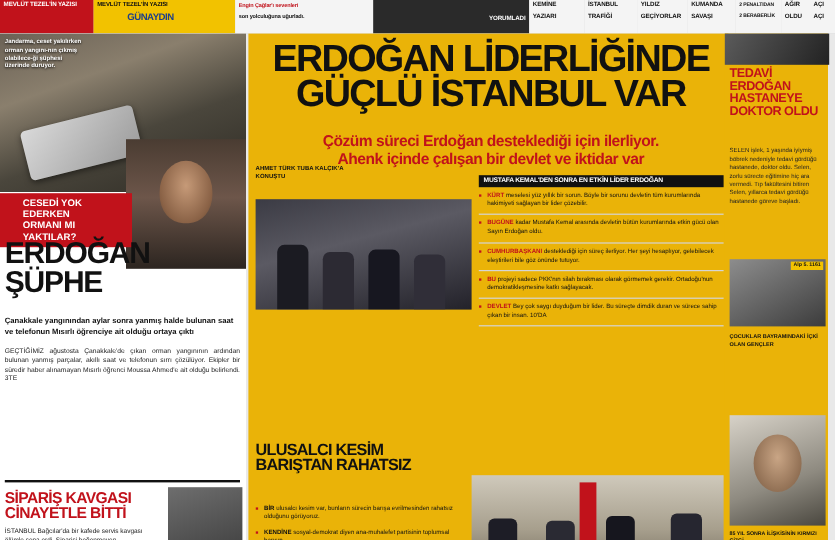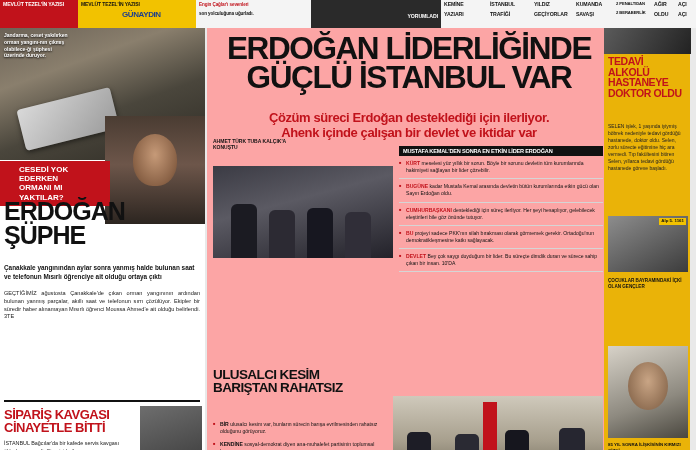--- a/index.html
+++ b/index.html
@@ -48,21 +48,21 @@
   .lc-body { position:absolute; left:4px; top:262px; width:196px; font-size:5.6px; color:#222;
     line-height:1.4; text-align:justify; }
   .lc-divider { position:absolute; left:4px; top:372px; width:196px; height:2px; background:#111; }
   .lc-head2 { position:absolute; left:4px; top:380px; width:120px; color:#c1121b;
     font-size:13px; font-weight:bold; line-height:1.0; letter-spacing:-0.5px; }
   .lc-body2 { position:absolute; left:4px; top:412px; width:130px; font-size:5.4px; color:#222; line-height:1.4; }
   .lc-thumb { position:absolute; left:140px; top:378px; width:62px; height:66px;
     background:linear-gradient(160deg,#6e6e6e,#3a3a3a); }
 
   
-  .centercol { position:absolute; left:207px; top:28px; width:400px; height:422px; background:#fca5a5; }
+  .centercol { position:absolute; left:207px; top:28px; width:400px; height:422px; background:#eab308; }
   .cc-title { position:absolute; left:6px; top:6px; width:392px; color:#111;
     font-size:31.5px; font-weight:bold; line-height:0.93; letter-spacing:-1.4px; text-align:center; }
   .cc-title .l2 { display:block; }
   .cc-deck { position:absolute; left:8px; top:80px; width:388px; text-align:center; }
   .cc-deck .d1 { font-size:7.6px; font-weight:bold; color:#111; line-height:1.3; }
   .cc-deck .d1 em { font-style:normal; color:#c1121b; }
   .cc-deck .d2 { margin-top:3px; font-size:13px; font-weight:bold; color:#c1121b;
     line-height:1.12; letter-spacing:-0.4px; }
   .cc-photo { position:absolute; left:6px; top:138px; width:180px; height:92px;
     background:linear-gradient(165deg,#3b3b44 0%,#5b5a63 40%,#23222a 100%); overflow:hidden; }
@@ -119,21 +119,21 @@
 <body>
 
 <div class="page">
 
   <div class="topstrip">
     <div class="ts-cell ts-red" style="left:0;width:78px;">
       <div class="ts-line">MEVLÜT TEZEL'İN YAZISI</div>
     </div>
     <div class="ts-cell ts-yellow" style="left:78px;width:118px;">
       <div class="ts-line" style="font-size:5px;">MEVLÜT TEZEL'İN YAZISI</div>
-      <div class="gun-logo" style="padding-left:44px;">GÜNAYDIN</div>
+      <div class="gun-logo" style="padding-left:28px;">GÜNAYDIN</div>
     </div>
     <div class="ts-cell ts-white" style="left:196px;width:115px;">
       <div class="ts-line" style="font-size:4.6px;color:#c1121b;">Engin Çağlar'ı sevenleri</div>
       <div class="ts-line" style="font-size:4.6px;">son yolculuğuna uğurladı.</div>
     </div>
     <div class="ts-cell ts-dark" style="left:311px;width:130px;">
       <div class="ts-line" style="text-align:right;padding-top:14px;">YORUMLADI</div>
     </div>
     <div class="ts-cell ts-white" style="left:441px;width:46px;">
       <div class="ts-line">KEMİNE</div>
@@ -246,21 +246,21 @@
         <div class="fig f2"></div>
         <div class="fig f3"></div>
         <div class="fig f4"></div>
     </div>
   </div>
 
   <div class="rightcol">
     <div class="rc-photo"></div>
     <div class="rc-head">
       <div>TEDAVİ</div>
-      <div>ALKOLÜ</div>
+      <div>ERDOĞAN</div>
       <div>HASTANEYE</div>
       <div>DOKTOR OLDU</div>
     </div>
     <div class="rc-body">SELEN işlek, 1 yaşında iyiymiş böbrek nedeniyle tedavi gördüğü hastanede, doktor oldu. Selen, zorlu sürecte eğitimine hiç ara vermedi. Tıp fakültesini bitiren Selen, yıllarca tedavi gördüğü hastanede göreve başladı.</div>
     <div class="rc-img">
       <div class="badge">Alp 5. 1161</div>
     </div>
     <div class="rc-head2">ÇOCUKLAR BAYRAMINDAKİ İÇKİ OLAN GENÇLER</div>
     <div class="rc-img2"></div>
     <div class="rc-cap">85 YIL SONRA İLİŞKİSİNİN KIRMIZI ÇİZGİ</div>

